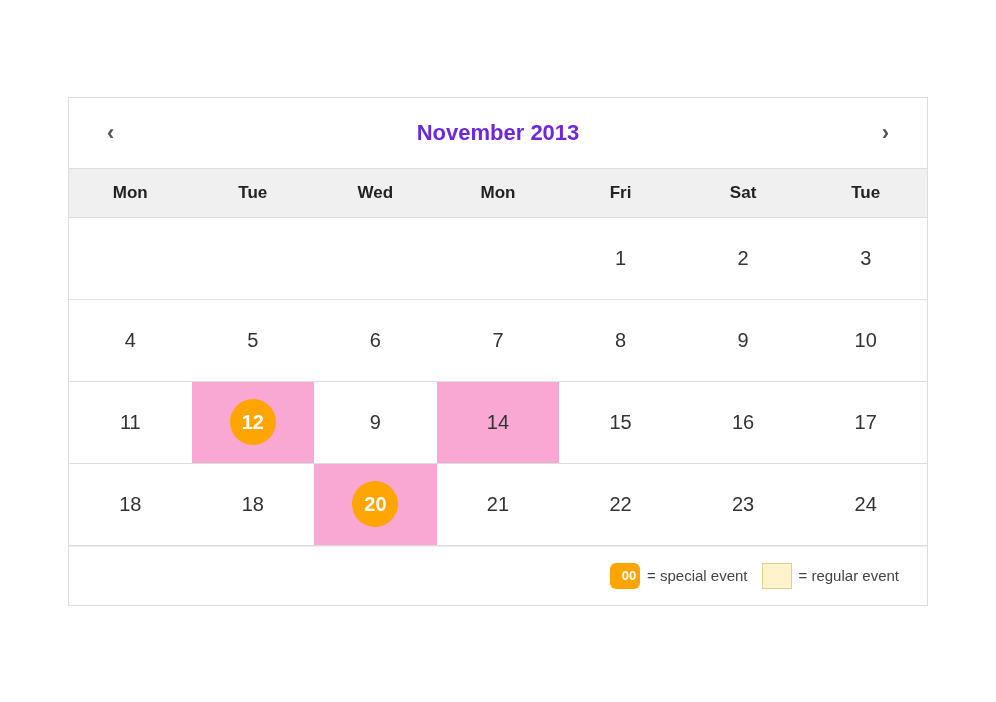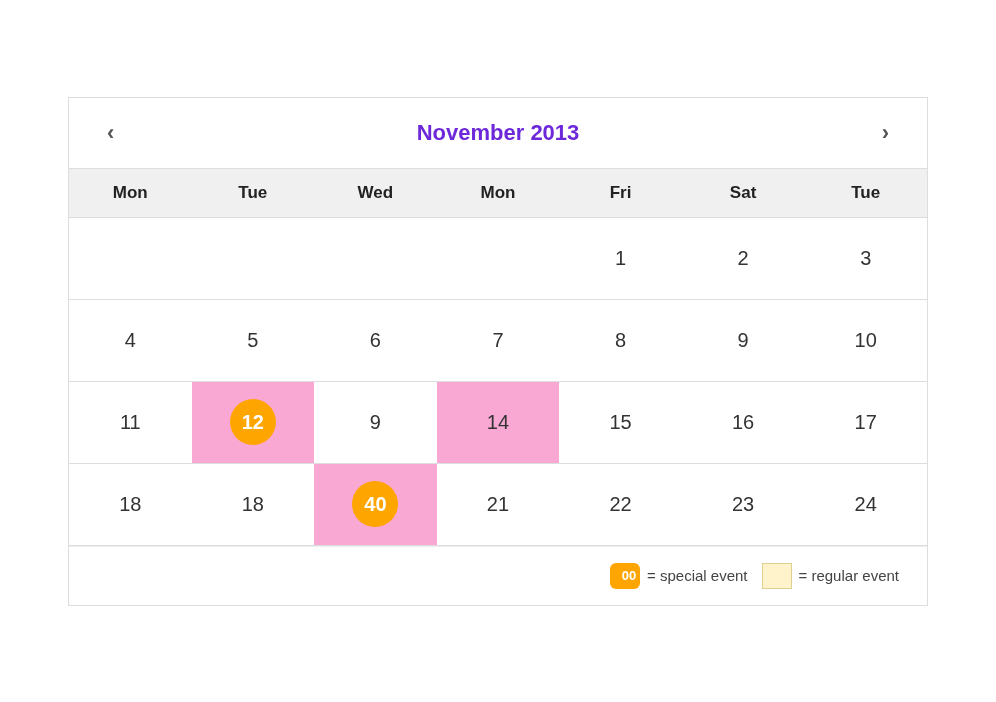--- a/index.html
+++ b/index.html
@@ -167,21 +167,21 @@
           <td class="cell-highlight"><span class="special-event">12</span></td>
           <td><span class="day-num">9</span></td>
           <td class="cell-highlight"><span class="day-num">14</span></td>
           <td><span class="day-num">15</span></td>
           <td><span class="day-num">16</span></td>
           <td><span class="day-num">17</span></td>
         </tr>
         <tr>
           <td><span class="day-num">18</span></td>
           <td><span class="day-num">18</span></td>
-          <td class="cell-highlight"><span class="special-event">40</span></td>
+          <td class="cell-highlight"><span class="special-event">20</span></td>
           <td><span class="day-num">21</span></td>
           <td><span class="day-num">22</span></td>
           <td><span class="day-num">23</span></td>
           <td><span class="day-num">24</span></td>
         </tr>
       </tbody>
   </table>
   <div class="legend">
     <div class="legend-item">
       <span class="legend-special">00</span>

